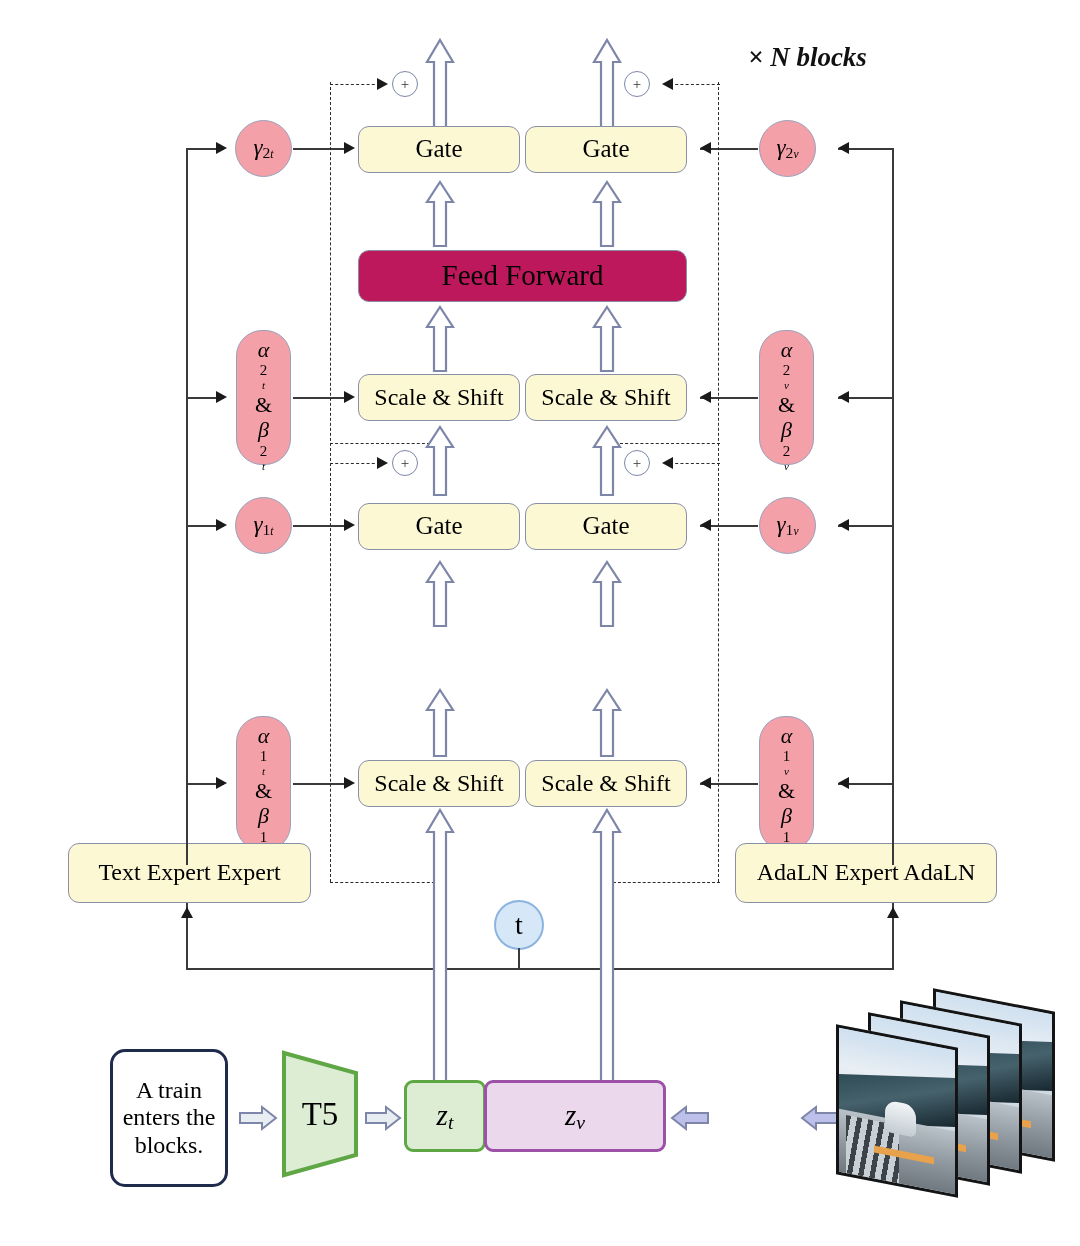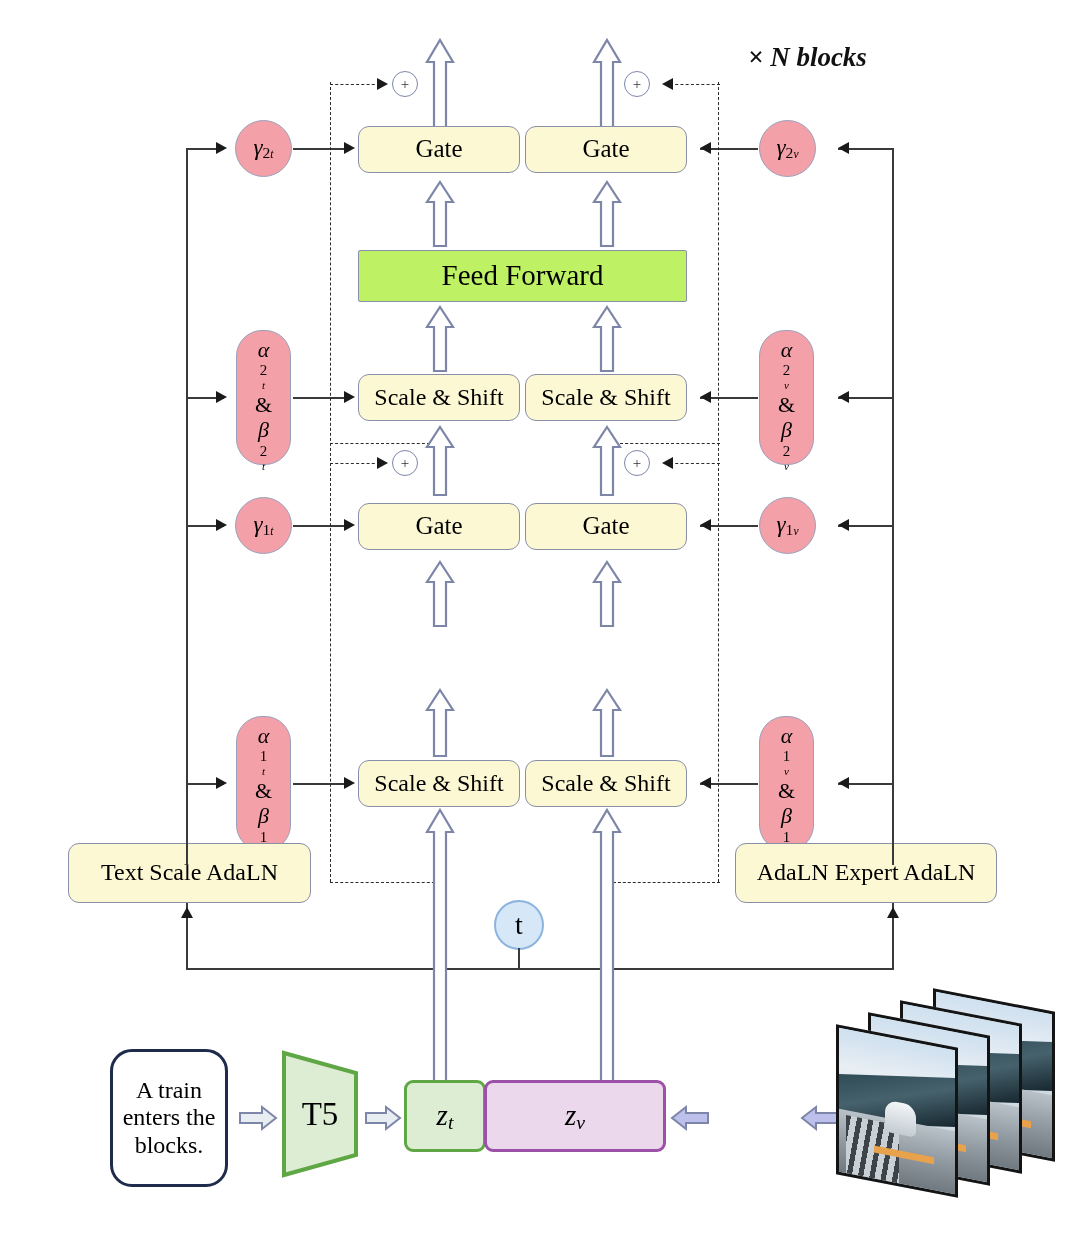--- a/index.html
+++ b/index.html
@@ -27,23 +27,23 @@
   
   .ybox {
     background: #FBF8D3;
     border: 1.6px solid #8a8fa8;
     border-radius: 11px;
     font-size: 25px;
   }
   .ybox.small { font-size: 24px; }
   
   .obox {
-    background: #bef264;
+    background: #be185d;
     border: 1.6px solid #8a8fa8;
-    border-radius: 2px;
+    border-radius: 11px;
     font-size: 29px;
   }
   
   .gcirc {
     background: #F4A0A8;
     border: 1.5px solid #9aa0bb;
     border-radius: 50%;
     font-size: 23px;
     font-style: italic;
   }
@@ -104,21 +104,21 @@
     font-style: italic;
     font-weight: bold;
     font-size: 27px;
     color:#111;
     white-space: nowrap;
   }
   
   .prompt {
     background:#fff;
     border: 3px solid #1F2B4D;
-    border-radius: 22px;
+    border-radius: 15px;
     font-size: 24px;
     padding: 4px 6px;
     flex-direction: column;
   }
   
   .trap { position:absolute; }
   .trap svg { display:block; }
   .trap .tl { position:absolute; inset:0; display:flex; align-items:center; justify-content:center; font-size:33px;font-family:Liberation Serif, serif; }
 
   
@@ -398,21 +398,21 @@
   <div class="node ybox small" style="left:358px; top:374px; width:162px; height:47px;">Scale &amp; Shift</div>
   <div class="node ybox small" style="left:525px; top:374px; width:162px; height:47px;">Scale &amp; Shift</div>
 
   <div class="node ybox" style="left:358px; top:503px; width:162px; height:47px;">Gate</div>
   <div class="node ybox" style="left:525px; top:503px; width:162px; height:47px;">Gate</div>
 
 
   <div class="node ybox small" style="left:358px; top:760px; width:162px; height:47px;">Scale &amp; Shift</div>
   <div class="node ybox small" style="left:525px; top:760px; width:162px; height:47px;">Scale &amp; Shift</div>
 
-  <div class="node ybox small" style="left:68px; top:843px; width:243px; height:60px;">Text Scale AdaLN</div>
+  <div class="node ybox small" style="left:68px; top:843px; width:243px; height:60px;">Text Expert Expert</div>
   <div class="node ybox small" style="left:735px; top:843px; width:262px; height:60px;">AdaLN Expert AdaLN</div>
 
   <div class="ln vln" style="left:186px; top:843px; height:22px;"></div>
   <div class="ln vln" style="left:892px; top:843px; height:22px;"></div>
 
   <div class="ln vln" style="left:186px; top:912px; height:58px;"></div>
   <div class="ah up" style="left:181px; top:907px;"></div>
   <div class="ln vln" style="left:892px; top:912px; height:58px;"></div>
   <div class="ah up" style="left:887px; top:907px;"></div>
 

